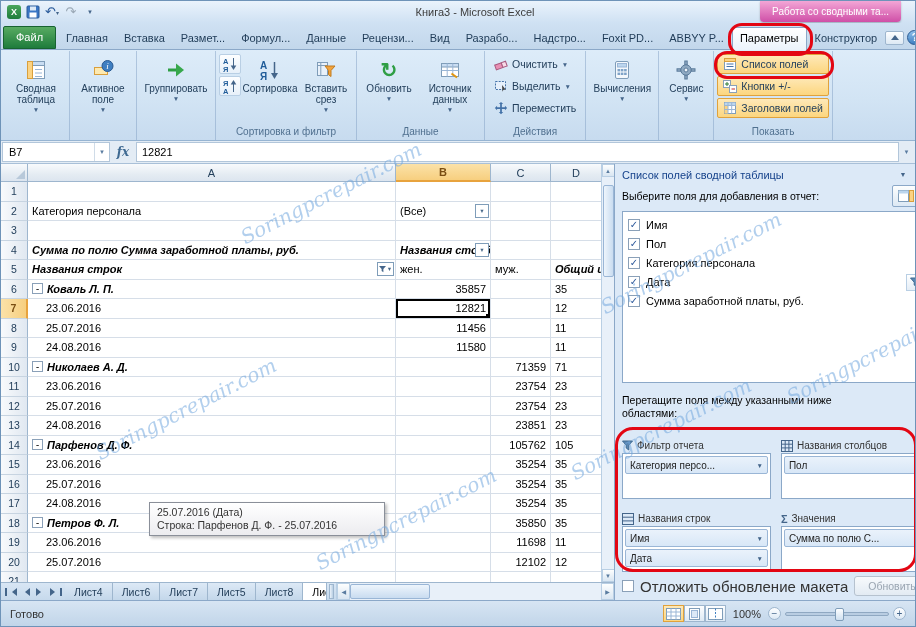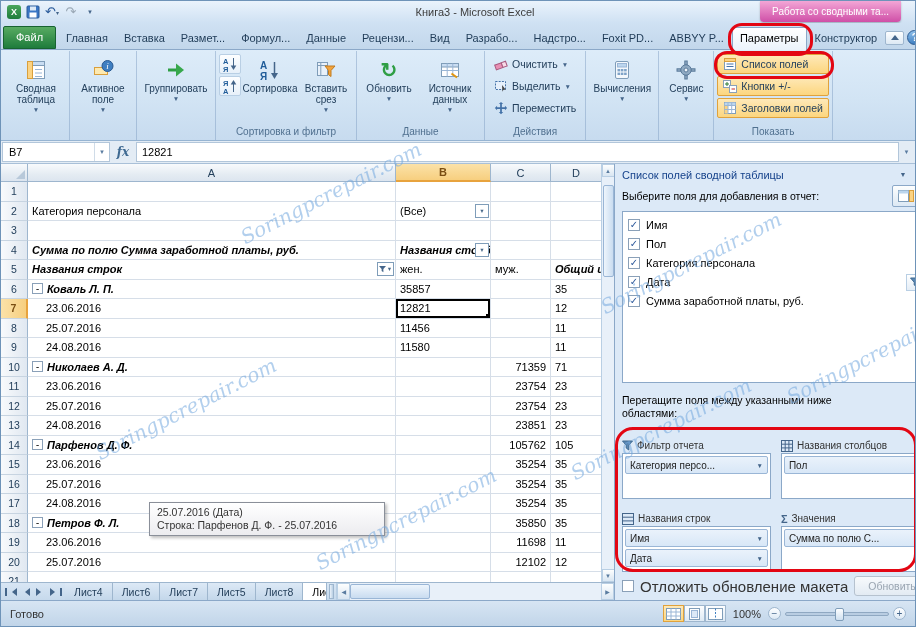--- a/index.html
+++ b/index.html
@@ -61,21 +61,21 @@
   .ch{background:linear-gradient(#f8fafc,#e5ecf3 60%,#dce5ef);border-right:1px solid #9eb6ce;border-bottom:1px solid #9eb6ce;color:#24405c;display:flex;align-items:center;justify-content:center;}
   .ch.corner{width:27px;position:relative;}
   .ch.corner::after{content:"";position:absolute;right:2px;bottom:2px;border-left:9px solid transparent;border-bottom:9px solid #b8c9da;}
   .ch.colA{width:368px}.ch.colB{width:95px}.ch.colC{width:60px}.ch.colD{width:50px;border-right:none;}
   .ch.sel{background:linear-gradient(#fbe2a9,#f7cf7f);border-bottom:2px solid #e8a33d;color:#7a4e12;font-weight:bold;}
   .grow{display:flex;height:19.5px;}
   .rnum{width:27px;flex:none;background:linear-gradient(90deg,#f8fafc,#e0e8f1);border-right:1px solid #9eb6ce;border-bottom:1px solid #c7d4e1;font-size:10.5px;color:#24405c;display:flex;align-items:center;justify-content:center;}
   .rnum.rsel{background:linear-gradient(90deg,#fbe2a9,#f7cf7f);border-right:2px solid #e8a33d;color:#7a4e12;font-weight:bold;}
   .gcell{border-right:1px solid #d6dee8;border-bottom:1px solid #d6dee8;padding:0 4px;display:flex;align-items:center;color:#000;position:relative;overflow:hidden;white-space:nowrap;}
   .ca{width:368px;flex:none;}
-  .cb{width:95px;flex:none;}
+  .cb{width:95px;flex:none;justify-content:flex-end;}
   .cc{width:60px;flex:none;justify-content:flex-end;}
   .cd{width:50px;flex:none;border-right:none;justify-content:flex-start;}
   .cb.left,.cc.left{justify-content:flex-start;}
   .cb.hasdd{padding-right:17px;}
   .gcell.b{font-weight:bold;font-style:italic;}
   .gcell.ind{padding-left:18px;}
   .selcell{box-shadow:inset 0 0 0 2px #000;}
   .selcell::after{content:"";position:absolute;right:0;bottom:0;width:4px;height:4px;background:#000;}
   .collapse{width:11px;height:11px;flex:none;border:1px solid #8aa0b8;background:#fff;color:#333;font-size:10px;line-height:9px;text-align:center;margin-right:4px;font-weight:normal;}
   .celldd{position:absolute;right:1px;top:2px;width:14px;height:14px;background:#fff;border:1px solid #7f9db9;color:#4a6a8a;font-size:5.5px;display:flex;align-items:center;justify-content:center;gap:1px;}

